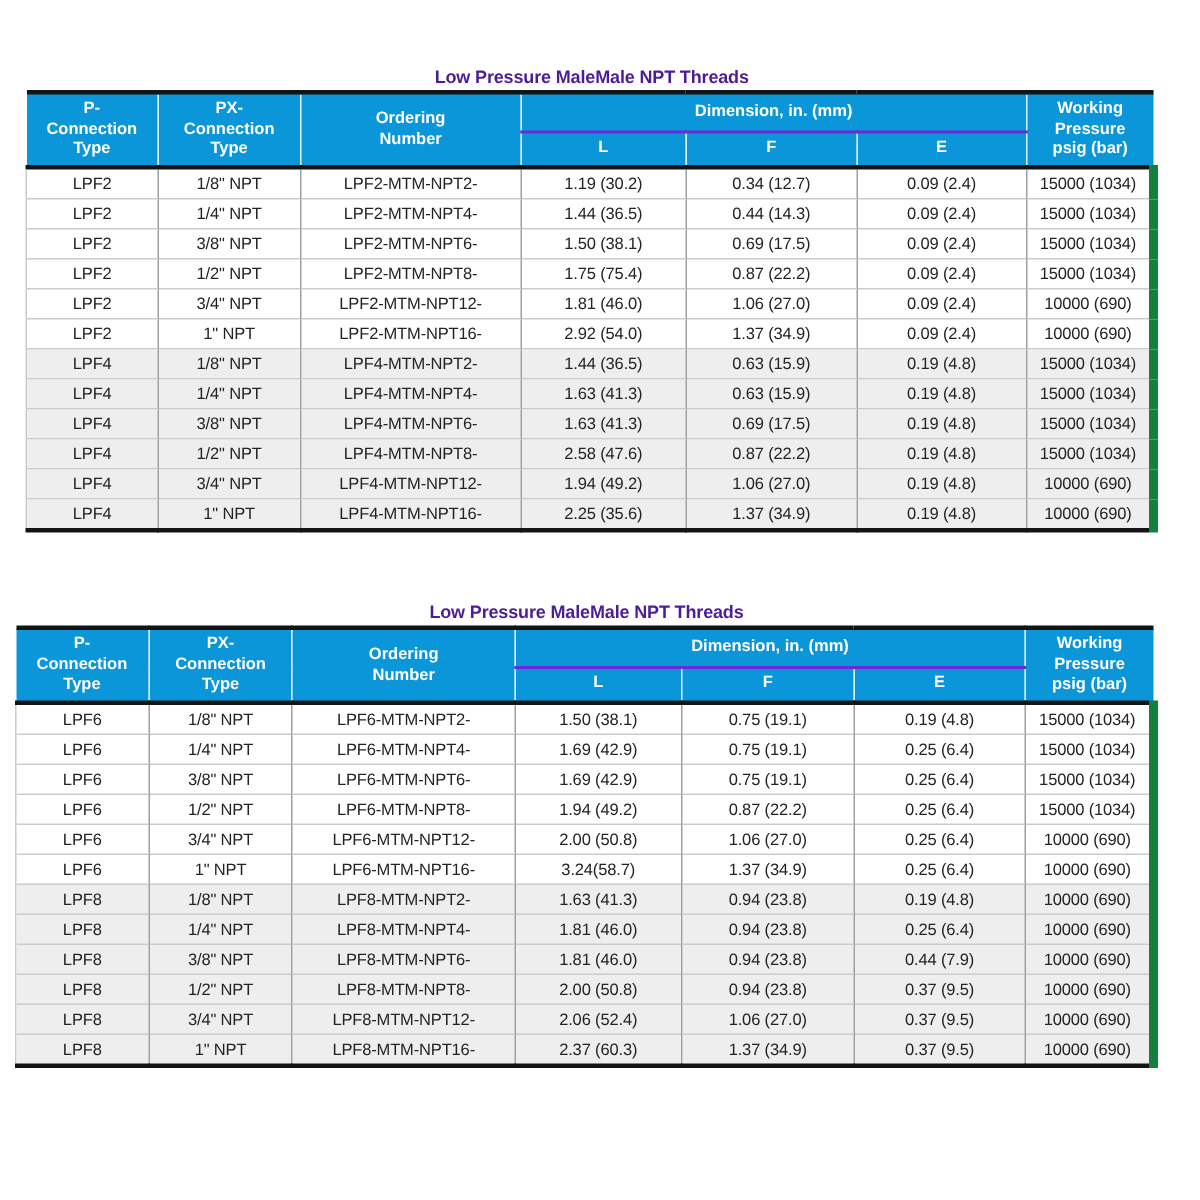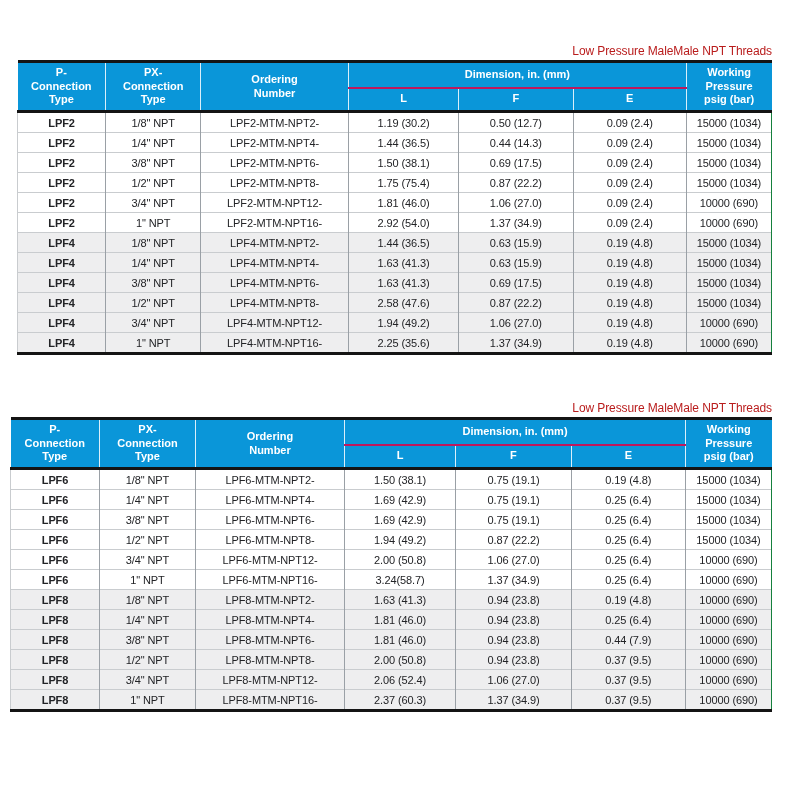--- a/index.html
+++ b/index.html
@@ -19,25 +19,25 @@
     background: #ffffff;
     box-sizing: border-box;
     padding-top: 44px;
   }
   .table-block { box-sizing: border-box; }
   .table-block.first  { margin: 0 28px 0 17px; }
   .table-block.second { margin: 46px 28px 0 10px; }
 
   .title-row {
     display: flex;
-    justify-content: flex-end;
+    justify-content: center;
     align-items: flex-end;
     font-size: 12px;
-    font-weight: normal;
-    color: #b91c1c;
+    font-weight: bold;
+    color: #4c1d95;
     margin-bottom: 2px;
     letter-spacing: -0.1px;
   }
 
   table.spec-table {
     width: 100%;
     border-collapse: collapse;
     table-layout: fixed;
     border-top: 3px solid #141414;
     border-bottom: 3px solid #141414;
@@ -50,40 +50,40 @@
     font-weight: bold;
     line-height: 1.25;
     padding: 2px 2px;
     vertical-align: middle;
     text-align: center;
   }
   thead tr.group-row { height: 26px; }
   thead tr.sub-row   { height: 24px; }
   thead th { border-left: 1px solid rgba(255,255,255,0.85); }
   thead tr.group-row th:first-child { border-left: none; }
-  thead th.dim-group { border-bottom: 2px solid #be185d; }
+  thead th.dim-group { border-bottom: 2px solid #6d28d9; }
   th.pre { white-space: pre-line; }
 
   tbody td {
     font-size: 11px;
     color: #222326;
     text-align: center;
     height: 19px;
     padding: 0 2px;
     vertical-align: middle;
     border-top: 1px solid #c9cccf;
     border-left: 1px solid #9aa0a6;
     background: #ffffff;
     letter-spacing: -0.1px;
     overflow: hidden;
     white-space: nowrap;
   }
   tbody tr:first-child td { border-top: none; }
-  tbody td:first-child { border-left: 1px solid #c9cccf; font-weight: bold; }
-  tbody td:last-child  { border-right: 1px solid #15803d; }
+  tbody td:first-child { border-left: 1px solid #c9cccf; }
+  tbody td:last-child  { border-right: 6px solid #15803d; }
   tbody tr.shaded td { background: var(--shaded-row, #eeeeef); }
 </style>
 </head>
 <body>
 
 <div class="page">
 
   <section class="table-block first">
     <div class="title-row">
       <span>Low Pressure Male</span>
@@ -119,21 +119,21 @@
           <th>F</th>
           <th>E</th>
         </tr>
       </thead>
       <tbody>
           <tr>
     <td>LPF2</td>
     <td>1/8" NPT</td>
     <td>LPF2-MTM-NPT2-</td>
     <td>1.19 (30.2)</td>
-    <td>0.50 (12.7)</td>
+    <td>0.34 (12.7)</td>
     <td>0.09 (2.4)</td>
     <td>15000 (1034)</td>
   </tr>
           <tr>
     <td>LPF2</td>
     <td>1/4" NPT</td>
     <td>LPF2-MTM-NPT4-</td>
     <td>1.44 (36.5)</td>
     <td>0.44 (14.3)</td>
     <td>0.09 (2.4)</td>

